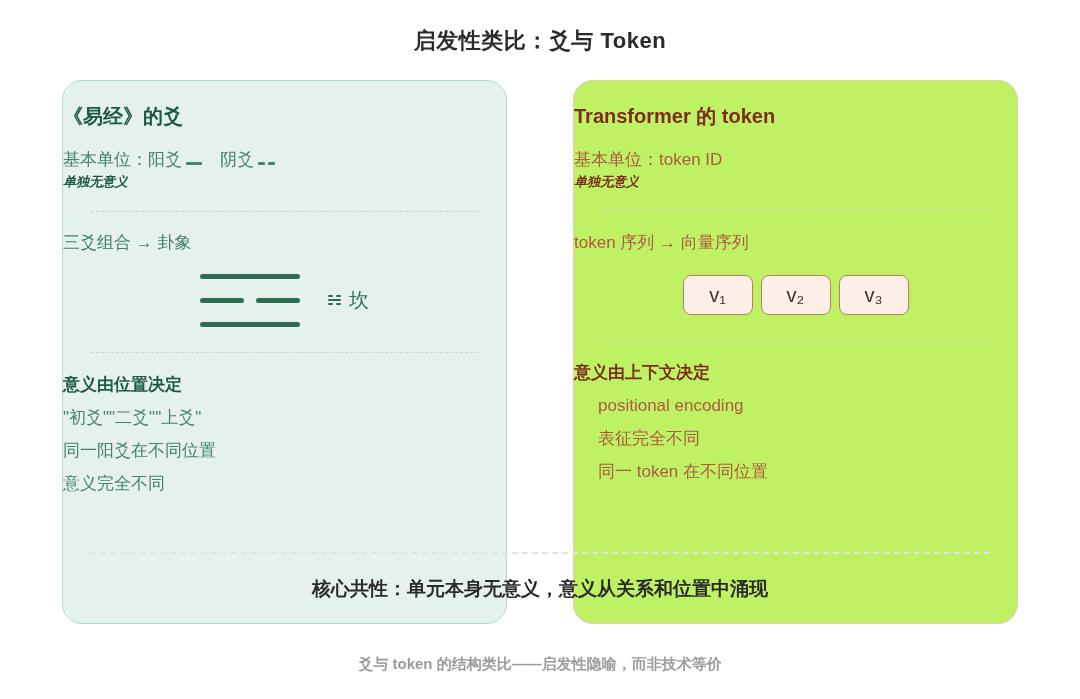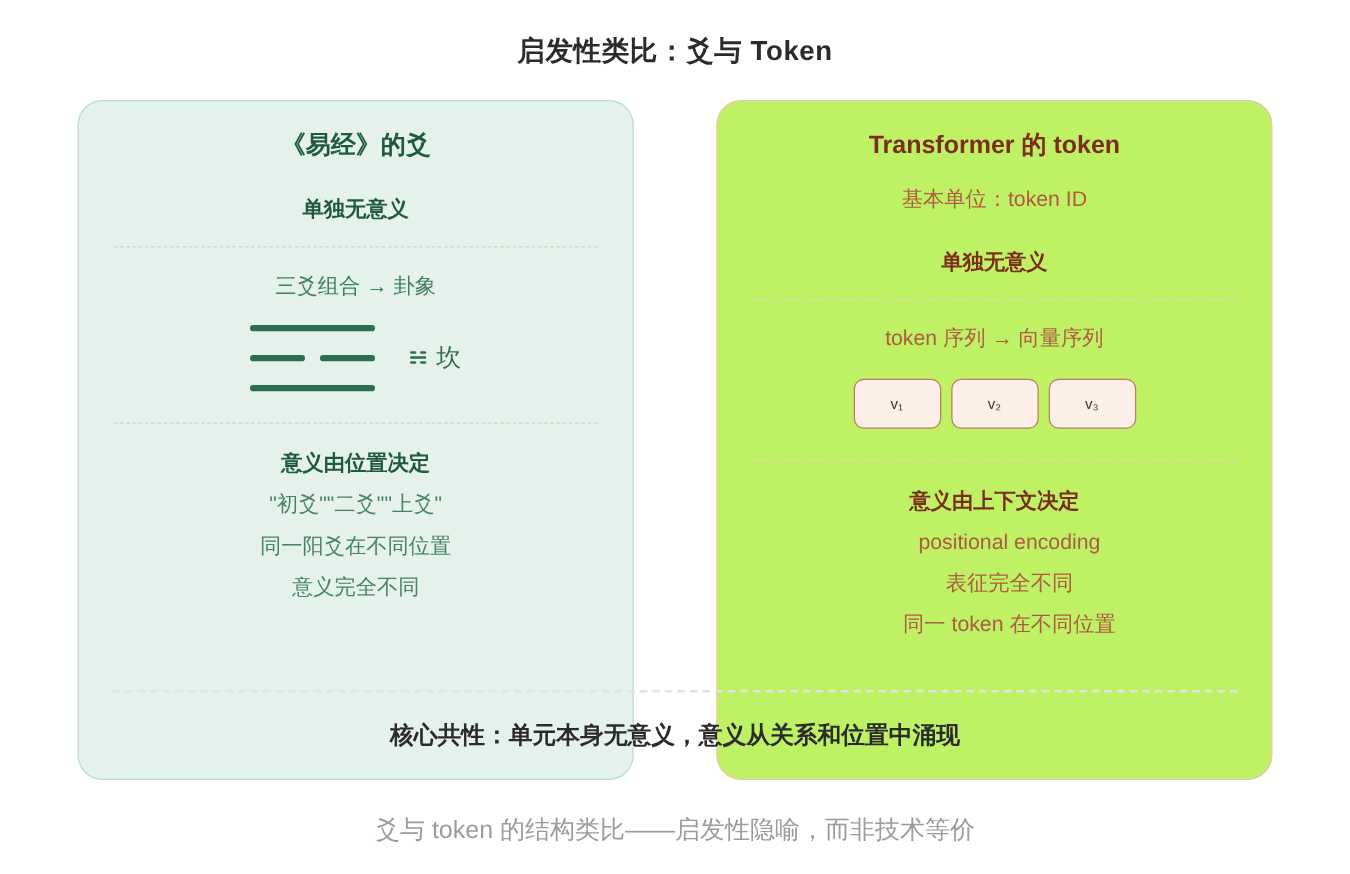--- a/index.html
+++ b/index.html
@@ -15,38 +15,38 @@
 
   .page-title{
     position:absolute;top:26px;left:0;width:1080px;
     text-align:center;font-size:22px;font-weight:700;color:#2b2b2b;
     letter-spacing:0.5px;
   }
 
   .panel{
     position:absolute;top:80px;width:445px;height:544px;
     border-radius:20px;box-sizing:border-box;
-    text-align:center;
+    text-align:left;
   }
   .panel.green{
     left:62px;background:#e5f2ec;border:1.5px solid #b9dbca;
   }
   .panel.peach{
     left:573px;background:#bef264;border:1.5px solid #eec4ac;
   }
 
   .p-header{margin-top:22px;font-size:20px;font-weight:700;line-height:26px;}
   .green .p-header{color:#1e5a41;}
   .peach .p-header{color:#7c2d1b;}
 
   .p-sub{margin-top:20px;font-size:17px;line-height:22px;}
   .green .p-sub{color:#47826a;}
   .peach .p-sub{color:#b05a40;}
 
-  .p-claim{margin-top:28px;font-size:17px;font-weight:700;line-height:22px;}
+  .p-claim{font-size:13px;font-weight:700;line-height:22px;font-style:italic;}
   .green .p-claim{color:#1e5a41;}
   .peach .p-claim{color:#7c2d1b;}
 
   .divider{height:0;border-top:1.5px dashed;margin:18px 28px 0 28px;}
   .green .divider{border-color:#c6d8cd;}
   .peach .divider{border-color:#ecd5c7;}
 
   .p-combine{margin-top:19px;font-size:17px;line-height:24px;}
   .green .p-combine{color:#3f7d63;}
   .peach .p-combine{color:#b05a40;}
@@ -68,21 +68,21 @@
 
   
   .vec-row{
     margin-top:20px;height:40px;
     display:flex;align-items:center;justify-content:center;gap:8px;
   }
   .vec-box{
     width:70px;height:40px;box-sizing:border-box;
     border:1.5px solid #bd7d5e;border-radius:8px;background:#fbefe8;
     display:flex;align-items:center;justify-content:center;
-    font-size:12px;color:#3c312a;
+    font-size:20px;color:#3c312a;
   }
 
   .sec3-title{margin-top:21px;font-size:17px;font-weight:700;line-height:22px;}
   .green .sec3-title{color:#1e5a41;}
   .peach .sec3-title{color:#7c2d1b;}
   .sec3-line{margin-top:11px;font-size:17px;line-height:22px;}
   .green .sec3-line{color:#47826a;}
   .peach .sec3-line{color:#b05a40;padding-left:24px;}
 
   
@@ -93,40 +93,46 @@
   .core-line{
     position:absolute;top:578px;left:0;width:1080px;text-align:center;
     font-size:19px;font-weight:700;color:#2b2b2b;line-height:22px;z-index:6;
   }
   .both-line{
     position:absolute;top:620px;left:0;width:1080px;text-align:center;
     font-size:18px;color:#6f6f6f;line-height:22px;z-index:6;
   }
   .note-line{
     position:absolute;top:654px;left:0;width:1080px;text-align:center;
-    font-size:20px;color:#9b9b9b;line-height:20px;z-index:6;
+    font-size:15px;color:#9b9b9b;line-height:20px;z-index:6;font-weight:bold;
   }
 
   
   .yao{display:inline-block;vertical-align:baseline;}
   .yang-sym{width:16px;height:3px;background:#47826a;border-radius:1px;margin-left:4px;}
   .yin-sym{margin-left:4px;display:inline-flex;gap:3px;vertical-align:baseline;}
   .yin-sym i{display:block;width:7px;height:3px;background:#47826a;border-radius:1px;}
   .sub-gap{display:inline-block;width:18px;}
 </style>
 </head>
 <body>
 
 <div class="stage">
 
   <div class="page-title">启发性类比：爻与 Token</div>
 
   <div class="panel green">
     <div class="p-header">《易经》的爻</div>
 
+    <div class="p-sub">
+      <span>基本单位：阳爻</span><span class="yao yang-sym"></span><span class="sub-gap"></span><span>阴爻</span><span class="yin-sym">
+          <i></i>
+          <i></i>
+        </span>
+    </div>
 
     <div class="p-claim">单独无意义</div>
 
     <div class="divider"></div>
 
     <div class="p-combine">三爻组合 → 卦象</div>
 
     <div class="trigram-wrap">
       <div class="trigram">
         <div class="tri-line"></div>

